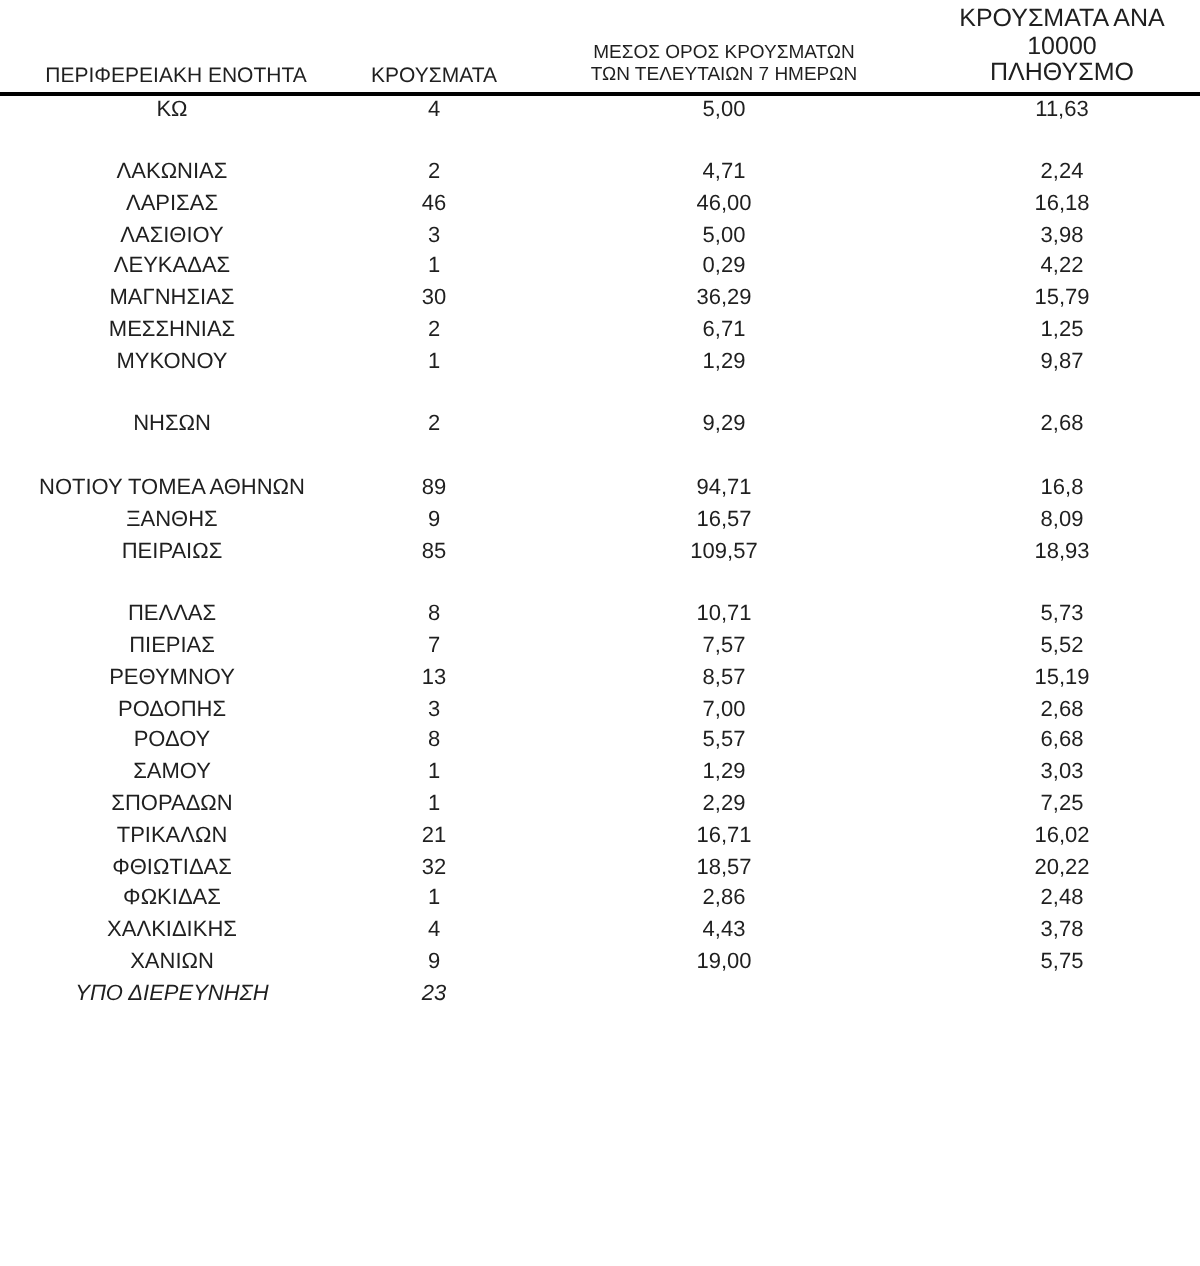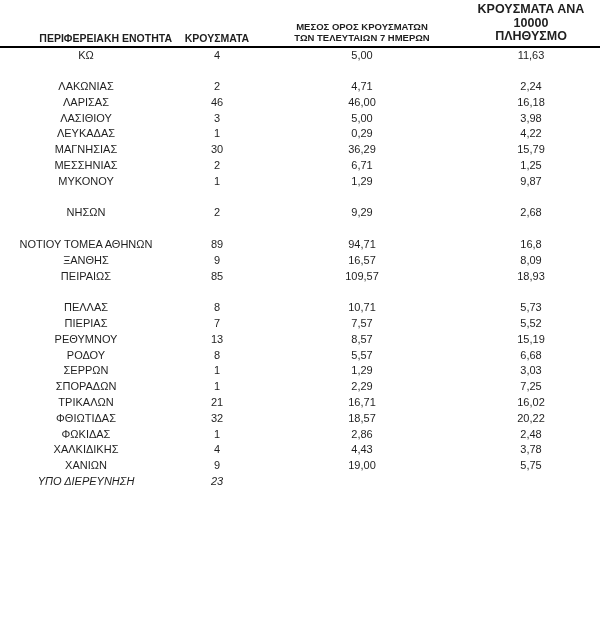--- a/index.html
+++ b/index.html
@@ -25,24 +25,24 @@
   col.c-cases  { width: 90px;  }
   col.c-avg7   { width: 200px; }
   col.c-per10k { width: 138px; }
 
   thead th {
     font-weight: normal;
     vertical-align: bottom;
     border-bottom: 2px solid #000000;
     padding: 3px 0 2px 0;
   }
-  thead th span { display: block; font-weight: bold; }
+  thead th span { display: block; }
 
   th.h-region {
-    text-align: right;
+    text-align: center;
     padding-left: 4px;
     font-size: 10.5px;
     line-height: 12px;
     margin-left: 44px;
   }
   th.h-cases {
     text-align: center;
     font-size: 10.5px;
     line-height: 12px;
     margin-top: 44px;
@@ -207,27 +207,33 @@
           <td>7,57</td>
           <td>5,52</td>
         </tr>
         <tr>
           <td>ΡΕΘΥΜΝΟΥ</td>
           <td>13</td>
           <td>8,57</td>
           <td>15,19</td>
         </tr>
         <tr>
+          <td>ΡΟΔΟΠΗΣ</td>
+          <td>3</td>
+          <td>7,00</td>
+          <td>2,68</td>
+        </tr>
+        <tr>
           <td>ΡΟΔΟΥ</td>
           <td>8</td>
           <td>5,57</td>
           <td>6,68</td>
         </tr>
         <tr>
-          <td>ΣΕΡΡΩΝ</td>
+          <td>ΣΑΜΟΥ</td>
           <td>1</td>
           <td>1,29</td>
           <td>3,03</td>
         </tr>
         <tr>
           <td>ΣΠΟΡΑΔΩΝ</td>
           <td>1</td>
           <td>2,29</td>
           <td>7,25</td>
         </tr>

